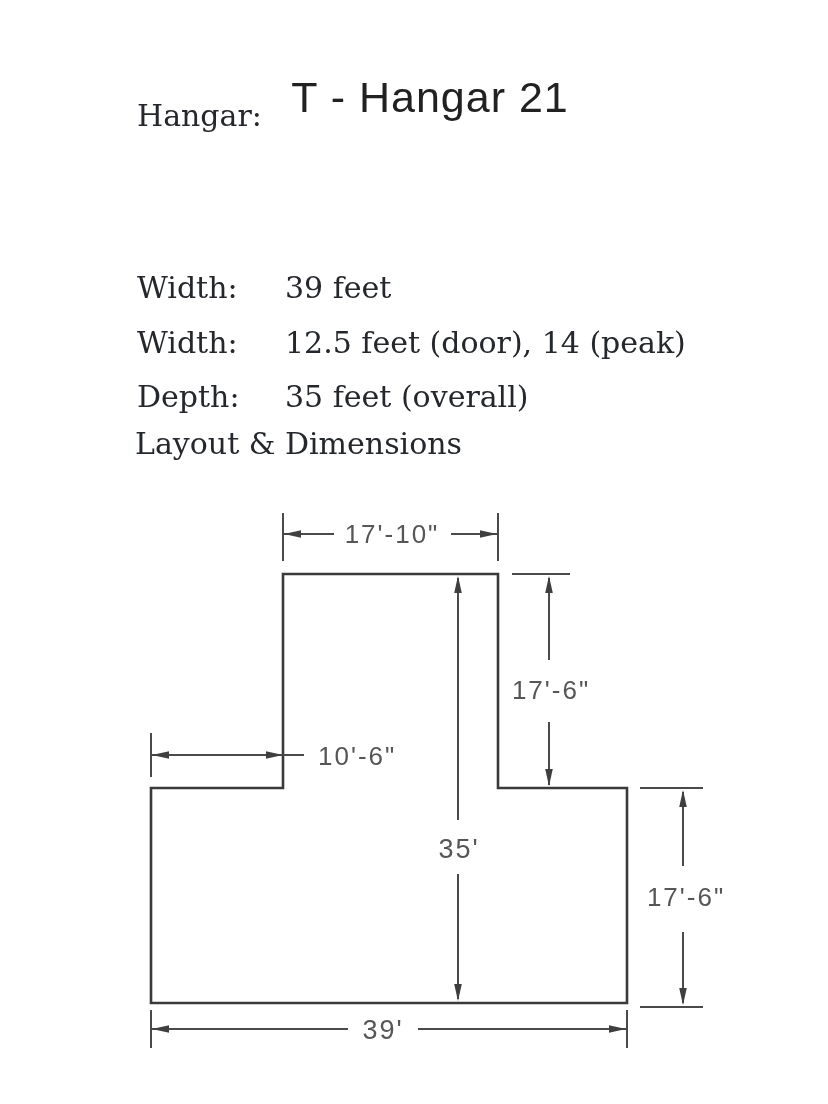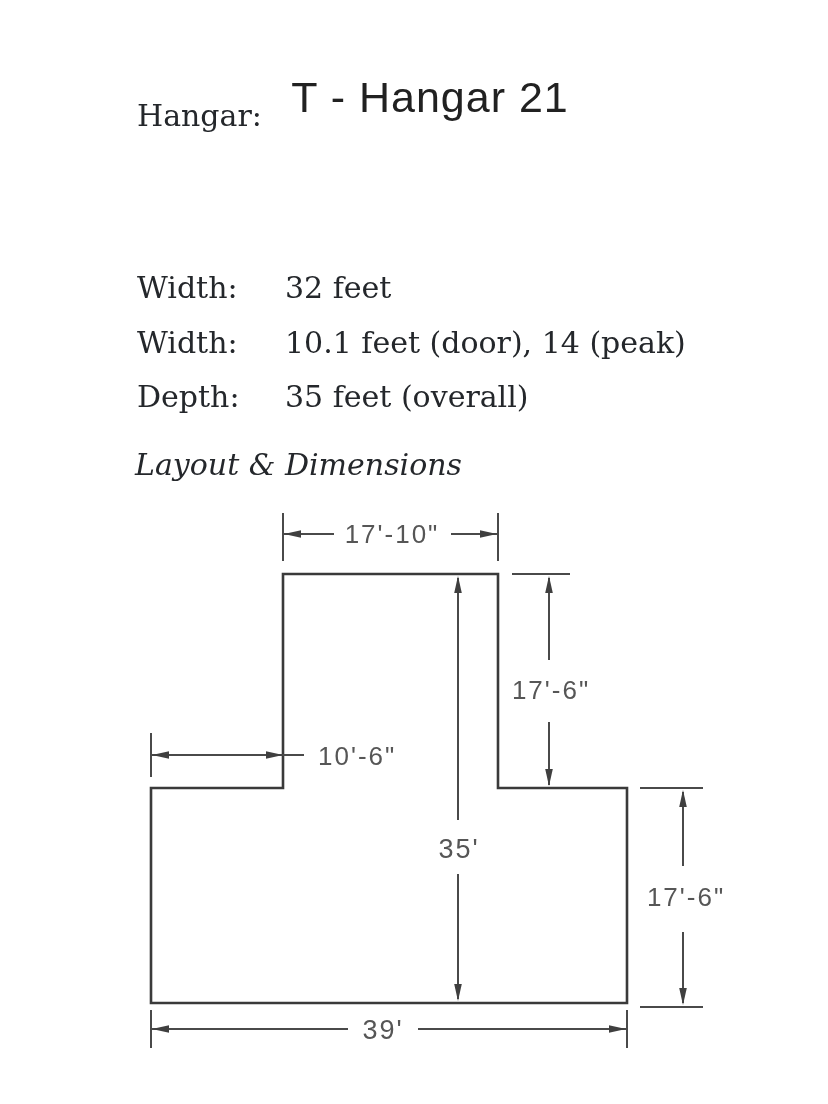--- a/index.html
+++ b/index.html
@@ -10,23 +10,22 @@
   .title {
     position:absolute; top:54px; left:0; width:828px; text-align:center;
     font-family:"Liberation Sans", sans-serif; font-weight:400;
     font-size:43px; line-height:54px; letter-spacing:1px; color:#212121;
     margin:16px;
   }
   .spec-row { position:absolute; left:0; width:828px; font-size:30px; line-height:39px; }
   .spec-label { position:absolute; left:137px; white-space:nowrap; }
   .spec-value { position:absolute; left:285px; white-space:nowrap; }
   .section-heading {
-    position:absolute; left:135px; top:445px; font-size:30px; line-height:39px;
+    position:absolute; left:135px; top:424px; font-size:30px; line-height:39px;
     color:#24272b;
-    font-style:italic;
   }
   .diagram { position:absolute; left:0; top:0; width:828px; height:1104px; }
   .wall { fill:none; stroke:#3a3a3a; stroke-width:2.6px; }
   .dim line { stroke:#4a4a4a; stroke-width:2px; }
   .dim .ah { fill:#3f3f3f; stroke:none; }
   .dim text {
     font-family:"Liberation Sans", sans-serif; font-size:26px; fill:#565656;
     letter-spacing:2px;
   }
 </style>
@@ -38,26 +37,26 @@
   <h1 class="title">T - Hangar 21</h1>
 
   <div class="spec-row" style="top:96px">
     <span class="spec-label">Hangar:</span>
     <div class="spec-value">
     </div>
   </div>
 
   <div class="spec-row" style="top:268px">
     <span class="spec-label">Width:</span>
-    <div class="spec-value">32 feet</div>
+    <div class="spec-value">39 feet</div>
   </div>
 
   <div class="spec-row" style="top:323px">
     <span class="spec-label">Width:</span>
-    <div class="spec-value">10.1 feet (door), 14 (peak)</div>
+    <div class="spec-value">12.5 feet (door), 14 (peak)</div>
   </div>
 
   <div class="spec-row" style="top:377px">
     <span class="spec-label">Depth:</span>
     <div class="spec-value">35 feet (overall)</div>
   </div>
 
   <div class="section-heading">Layout &amp; Dimensions</div>
 
   <svg class="diagram" viewBox="0 0 828 1104" aria-hidden="true">

